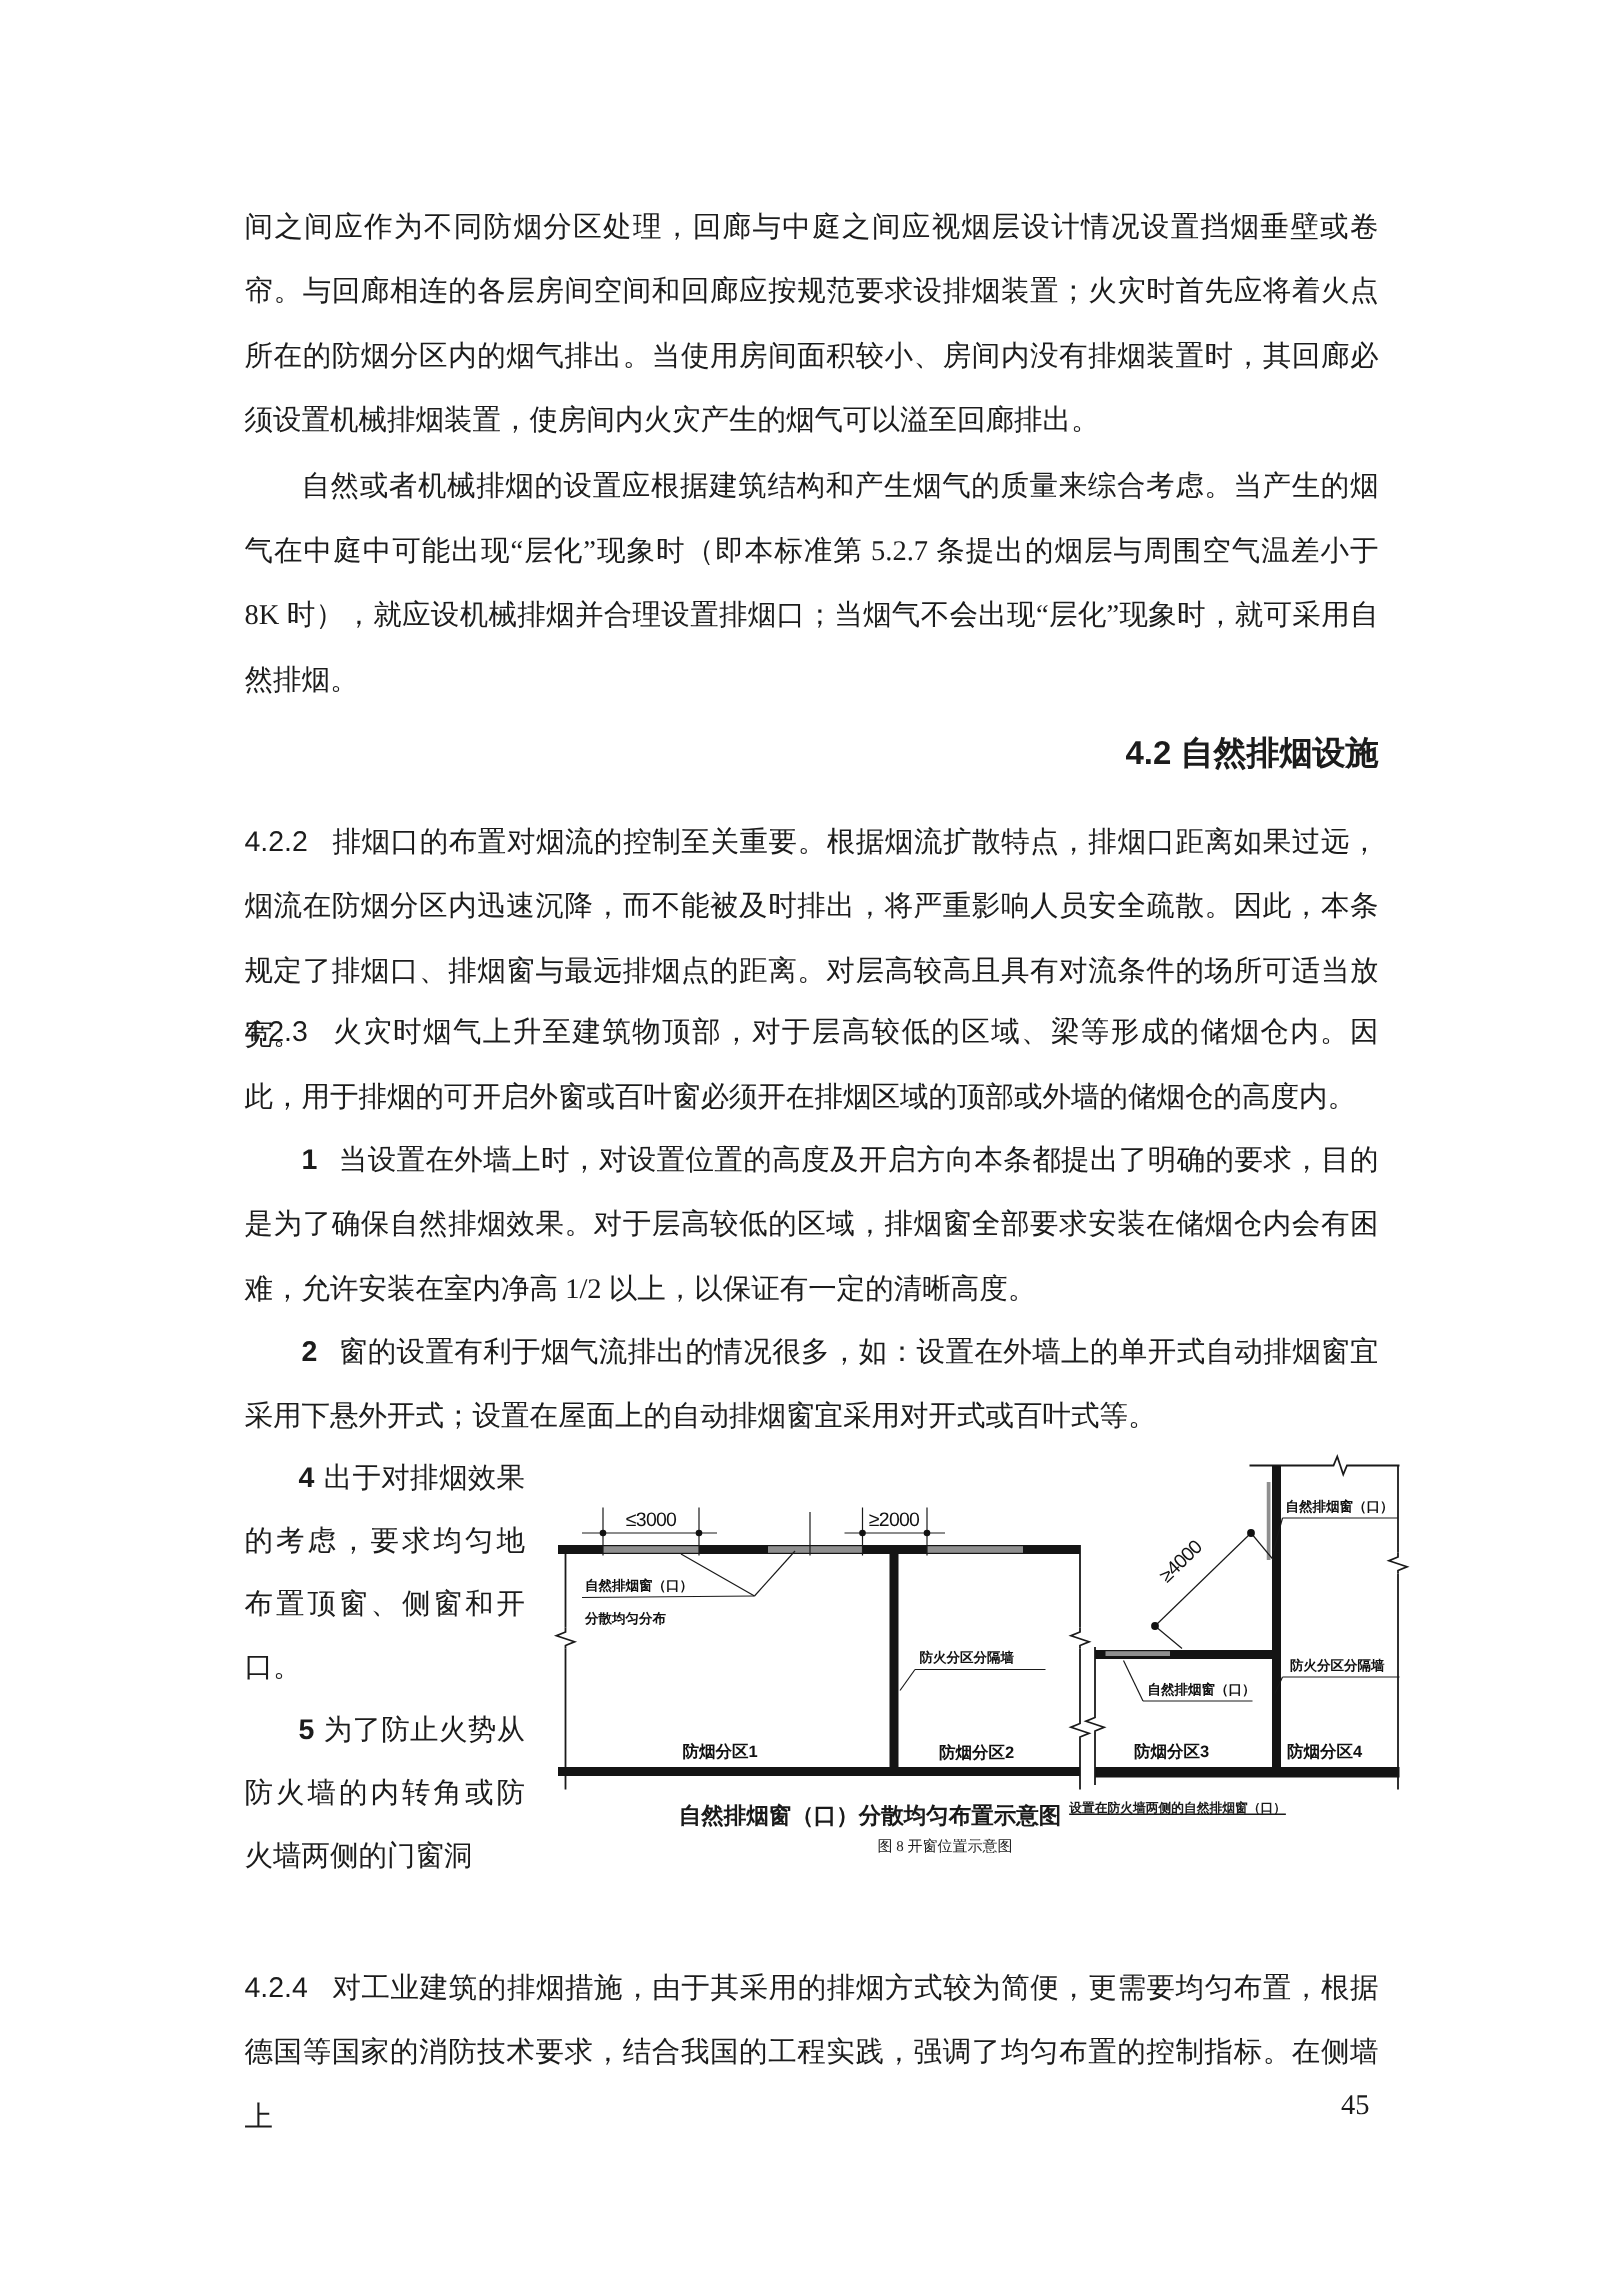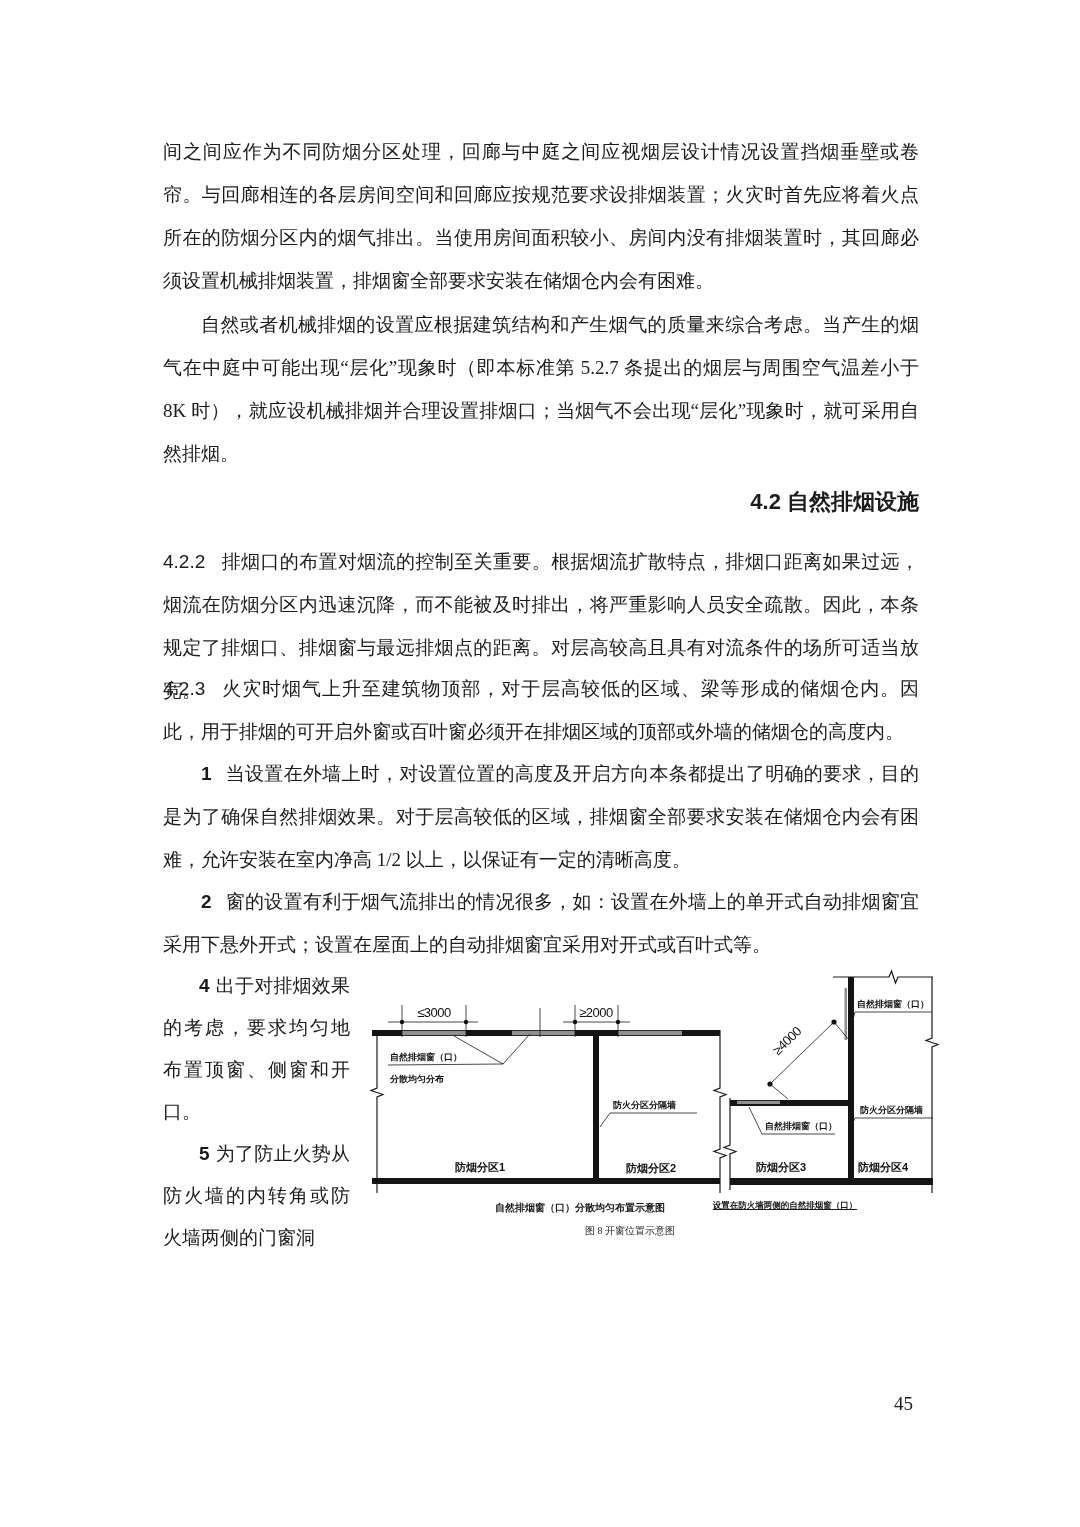--- a/index.html
+++ b/index.html
@@ -39,21 +39,21 @@
     text-align:justify; text-justify:inter-ideograph;
   }
   .left-col p { margin:0; text-indent:36px; }
   .left-col .num-item { margin-right:6px; }
   .fig-svg { position:absolute; left:360px; top:956px; width:590px; height:248px; }
   .subcap {
     position:absolute;
     font-family:"Liberation Sans","DejaVu Sans",sans-serif;
     font-weight:bold; color:#1a1a1a; text-align:center;
   }
-  .subcap-left  { left:450px; top:1201px; width:260px; font-size:10px; }
+  .subcap-left  { left:450px; top:1201px; width:260px; font-size:15px; }
   .subcap-right { left:700px; top:1200px; width:170px; font-size:8.5px;text-decoration:underline; }
   .fig-caption {
     position:absolute; left:470px; top:1224px; width:320px;
     text-align:center; font-size:10px; color:#1c1c1c;
   }
   .page-number {
     position:absolute; left:894px; top:1393px; width:40px;
     font-size:19px;
   }
   svg text {
@@ -64,21 +64,21 @@
   svg .lbl { font-size:9px; }
   svg .zone { font-size:11px; }
   svg line, svg path { stroke:#1a1a1a; fill:none; }
 </style>
 </head>
 <body>
 
 <div class="page">
 
   <div class="blk" style="top:130px">
-    <p><span>间之间应作为不同防烟分区处理，回廊与中庭之间应视烟层设计情况设置挡烟垂壁或卷帘。与回廊相连的各层房间空间和回廊应按规范要求设排烟装置；火灾时首先应将着火点所在的防烟分区内的烟气排出。当使用房间面积较小、房间内没有排烟装置时，其回廊必须设置机械排烟装置，排烟窗全部要求安装在储烟仓内会有困难。</span></p>
+    <p><span>间之间应作为不同防烟分区处理，回廊与中庭之间应视烟层设计情况设置挡烟垂壁或卷帘。与回廊相连的各层房间空间和回廊应按规范要求设排烟装置；火灾时首先应将着火点所在的防烟分区内的烟气排出。当使用房间面积较小、房间内没有排烟装置时，其回廊必须设置机械排烟装置，使房间内火灾产生的烟气可以溢至回廊排出。</span></p>
   </div>
 
   <div class="blk indent" style="top:303px">
     <p><span>自然或者机械排烟的设置应根据建筑结构和产生烟气的质量来综合考虑。当产生的烟气在中庭中可能出现“层化”现象时（即本标准第 5.2.7 条提出的烟层与周围空气温差小于 8K 时），就应设机械排烟并合理设置排烟口；当烟气不会出现“层化”现象时，就可采用自然排烟。</span></p>
   </div>
 
   <div class="section-title">4.2 自然排烟设施</div>
 
   <div class="blk" style="top:540px">
     <p><span class="num">4.2.2</span><span>排烟口的布置对烟流的控制至关重要。根据烟流扩散特点，排烟口距离如果过远，烟流在防烟分区内迅速沉降，而不能被及时排出，将严重影响人员安全疏散。因此，本条规定了排烟口、排烟窗与最远排烟点的距离。对层高较高且具有对流条件的场所可适当放宽。</span></p>
@@ -206,16 +206,19 @@
       <text class="zone" x="396" y="215">防烟分区3</text>
       <text class="zone" x="498" y="215">防烟分区4</text>
     </g>
   </svg>
 
   <div class="subcap subcap-left">自然排烟窗（口）分散均匀布置示意图</div>
   <div class="subcap subcap-right">设置在防火墙两侧的自然排烟窗（口）</div>
   <div class="fig-caption">图 8 开窗位置示意图</div>
 
 
+  <div class="blk" style="top:1304px">
+    <p><span class="num">4.2.4</span><span>对工业建筑的排烟措施，由于其采用的排烟方式较为简便，更需要均匀布置，根据德国等国家的消防技术要求，结合我国的工程实践，强调了均匀布置的控制指标。在侧墙上</span></p>
+  </div>
 
   <div class="page-number">45</div>
 
 </div>
 
 </body></html>

